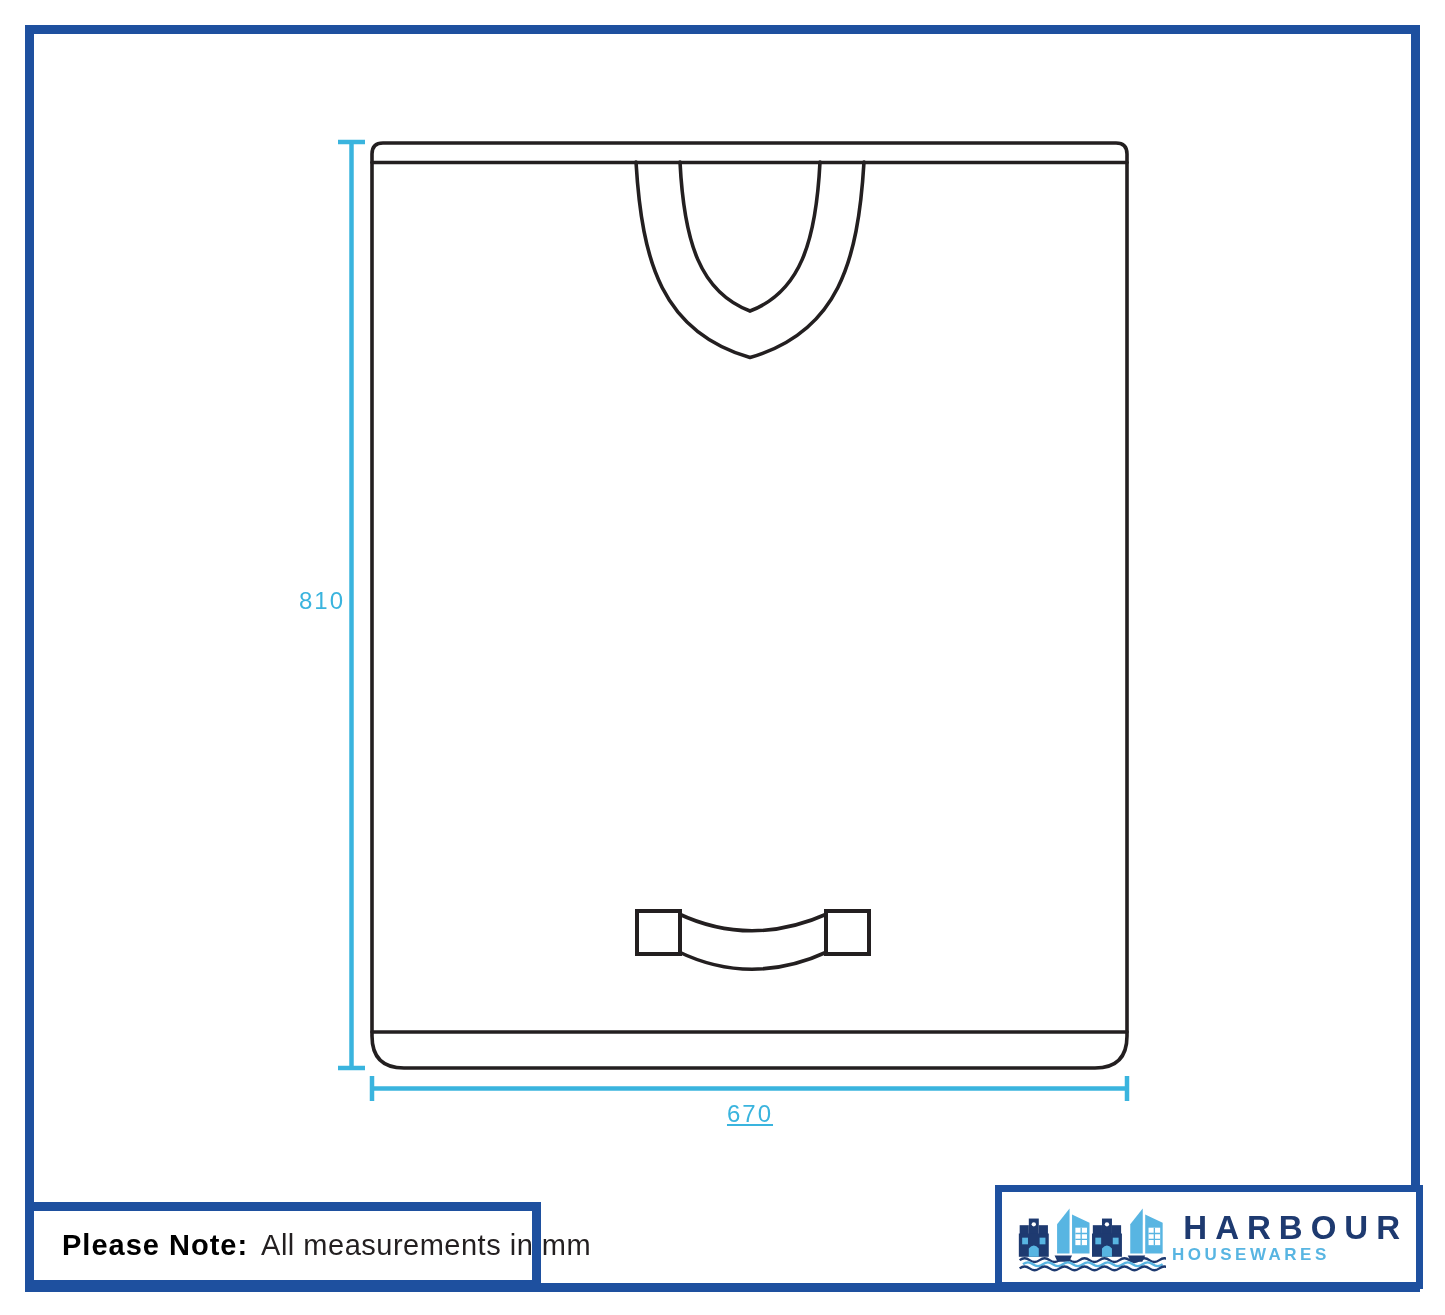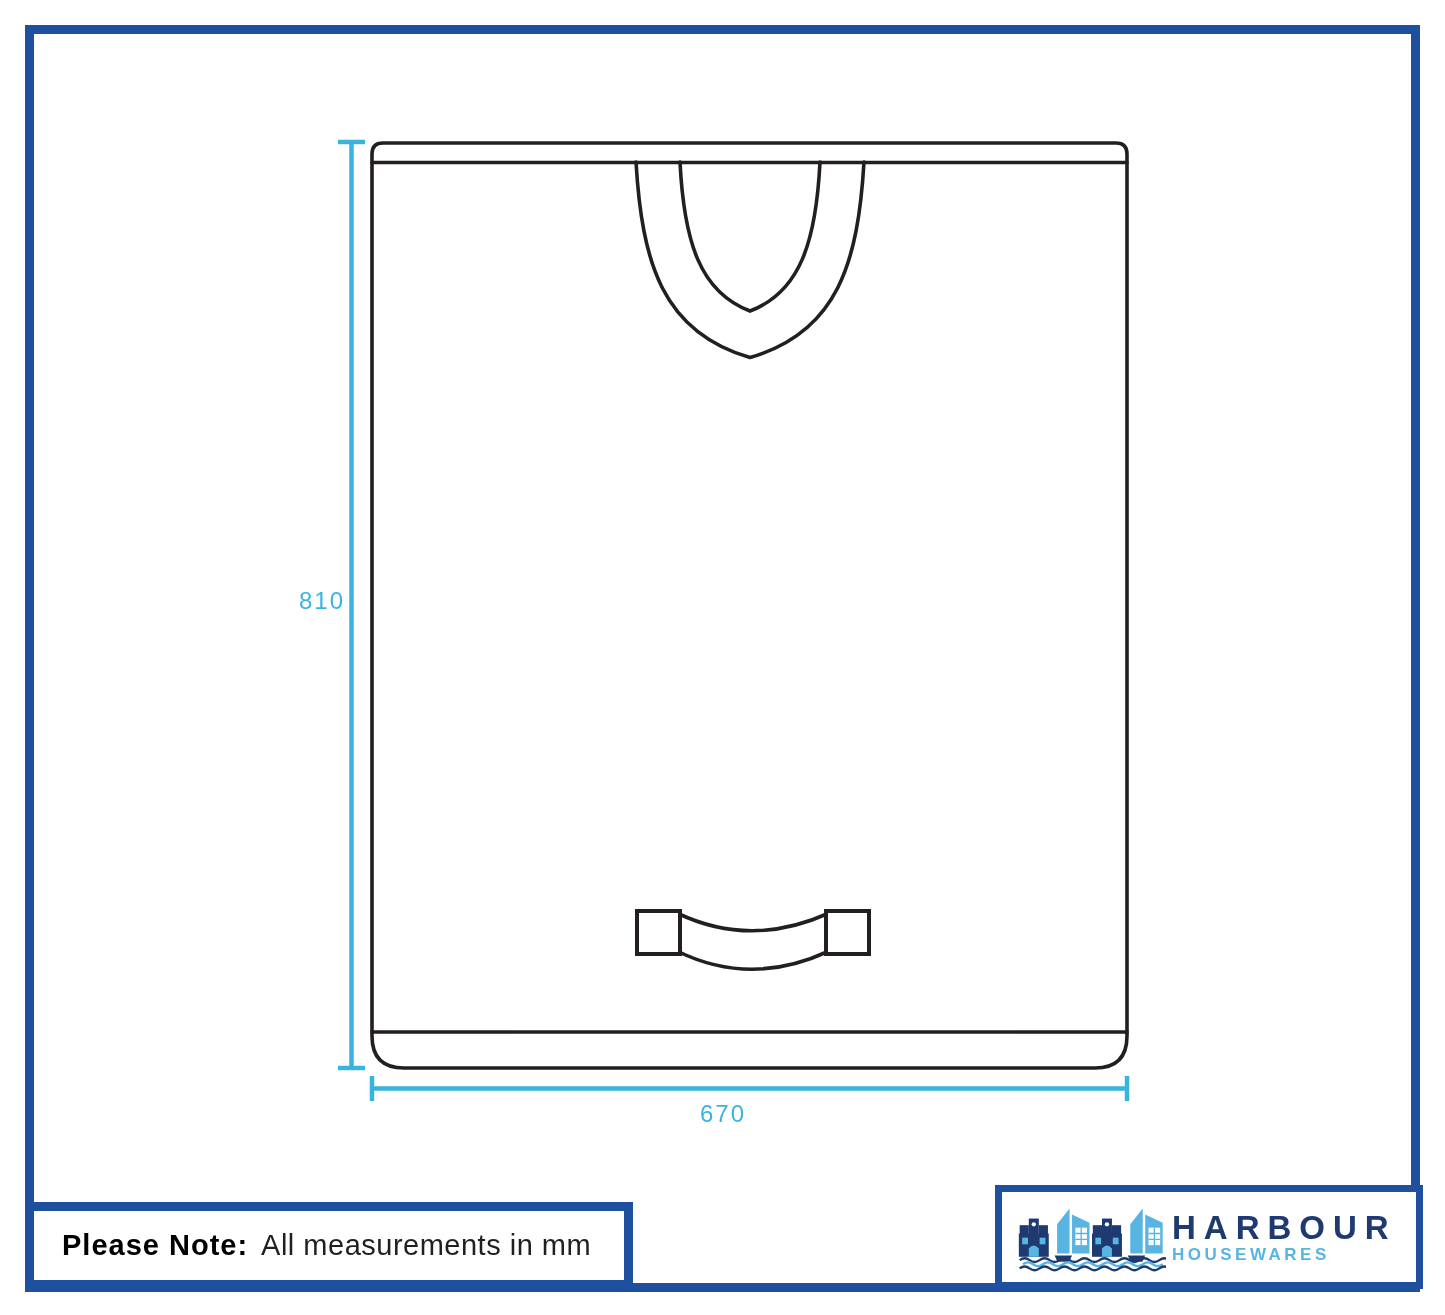--- a/index.html
+++ b/index.html
@@ -33,25 +33,25 @@
   .sketch{fill:none;stroke:var(--line-black);stroke-width:3.6;stroke-linecap:round;}
   .sketch-fill{fill:#ffffff;stroke:var(--line-black);stroke-width:4;}
   .dim-line{fill:none;stroke:var(--dim-cyan);stroke-width:4.5;stroke-linecap:butt;}
   .dim-label{
     position:absolute;
     color:var(--dim-cyan);
     font-size:24px;line-height:1;
     letter-spacing:2px;
   }
   .dim-label.height{left:299px;top:589px;}
-  .dim-label.width{left:700px;top:1102px;width:100px;}
+  .dim-label.width{left:700px;top:1102px;width:100px;text-align:center;text-decoration:underline;}
   .note-box{
     position:absolute;
     left:25px;top:1202px;
-    width:608px;height:87px;
+    width:516px;height:87px;
     background:#ffffff;
     border:9px solid var(--frame-blue);
     display:flex;align-items:center;
     padding-left:28px;
     font-size:29px;
     white-space:nowrap;
   }
   .note-label{
     font-weight:bold;
     color:#000000;
@@ -68,21 +68,21 @@
     width:428px;height:104px;
     background:#ffffff;
     border:7px solid var(--frame-blue);
     display:flex;align-items:center;
     padding:0 8px 0 16px;
   }
   .logo-icon{width:148px;height:67px;flex:0 0 auto;margin-top:2px;}
   .logo-text{flex:1;min-width:0;padding-left:6px;}
   .logo-line1{
     font-size:33px;font-weight:700;line-height:1.05;
-    letter-spacing:8px;color:var(--logo-navy);white-space:nowrap;
+    letter-spacing:8px;color:var(--logo-navy);white-space:nowrap;text-align:right;
   }
   .logo-line2{
     font-size:17px;font-weight:700;line-height:1;
     letter-spacing:3.5px;color:var(--logo-light-blue);white-space:nowrap;
     margin-top:1px;
   }
   .ic-navy{fill:var(--logo-navy);}
   .ic-light{fill:var(--logo-light-blue);}
   .ic-wave-n{fill:none;stroke:var(--logo-navy);stroke-width:2.8;}
   .ic-wave-l{fill:none;stroke:var(--logo-light-blue);stroke-width:2.8;}

